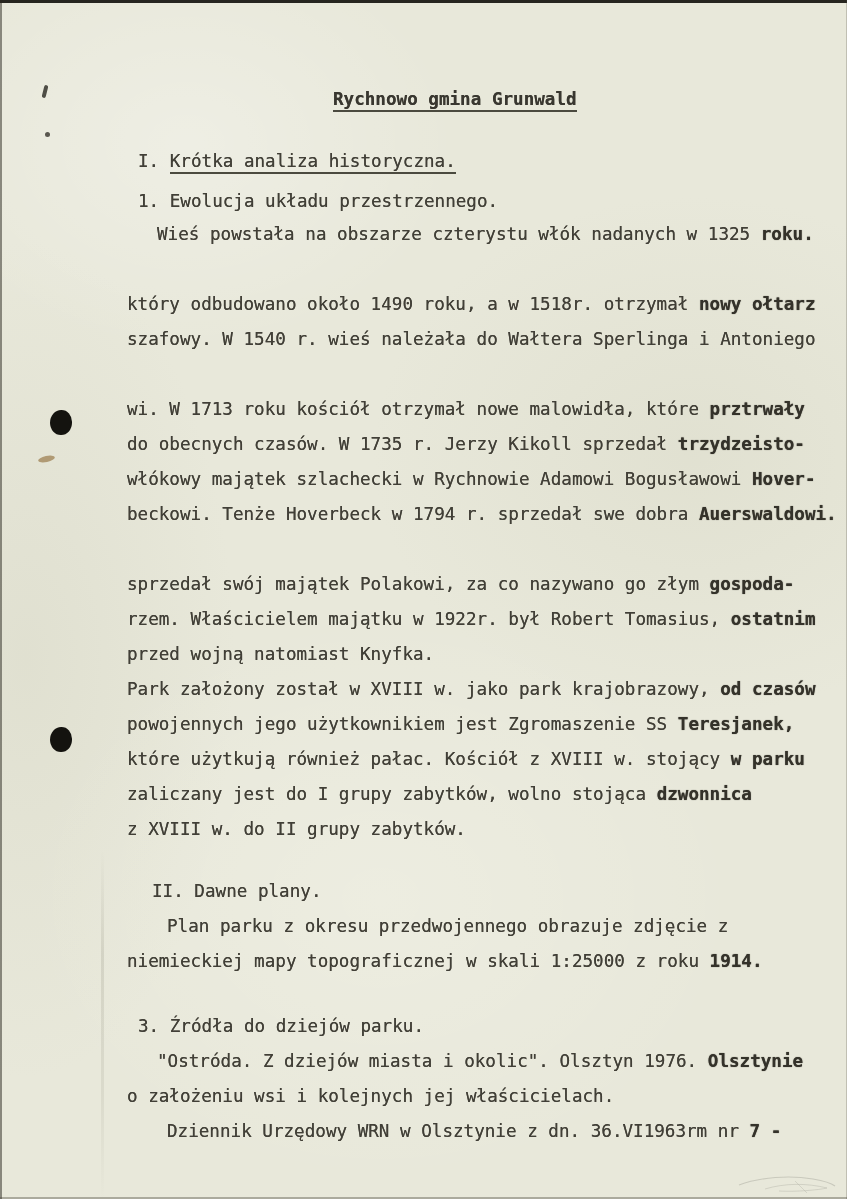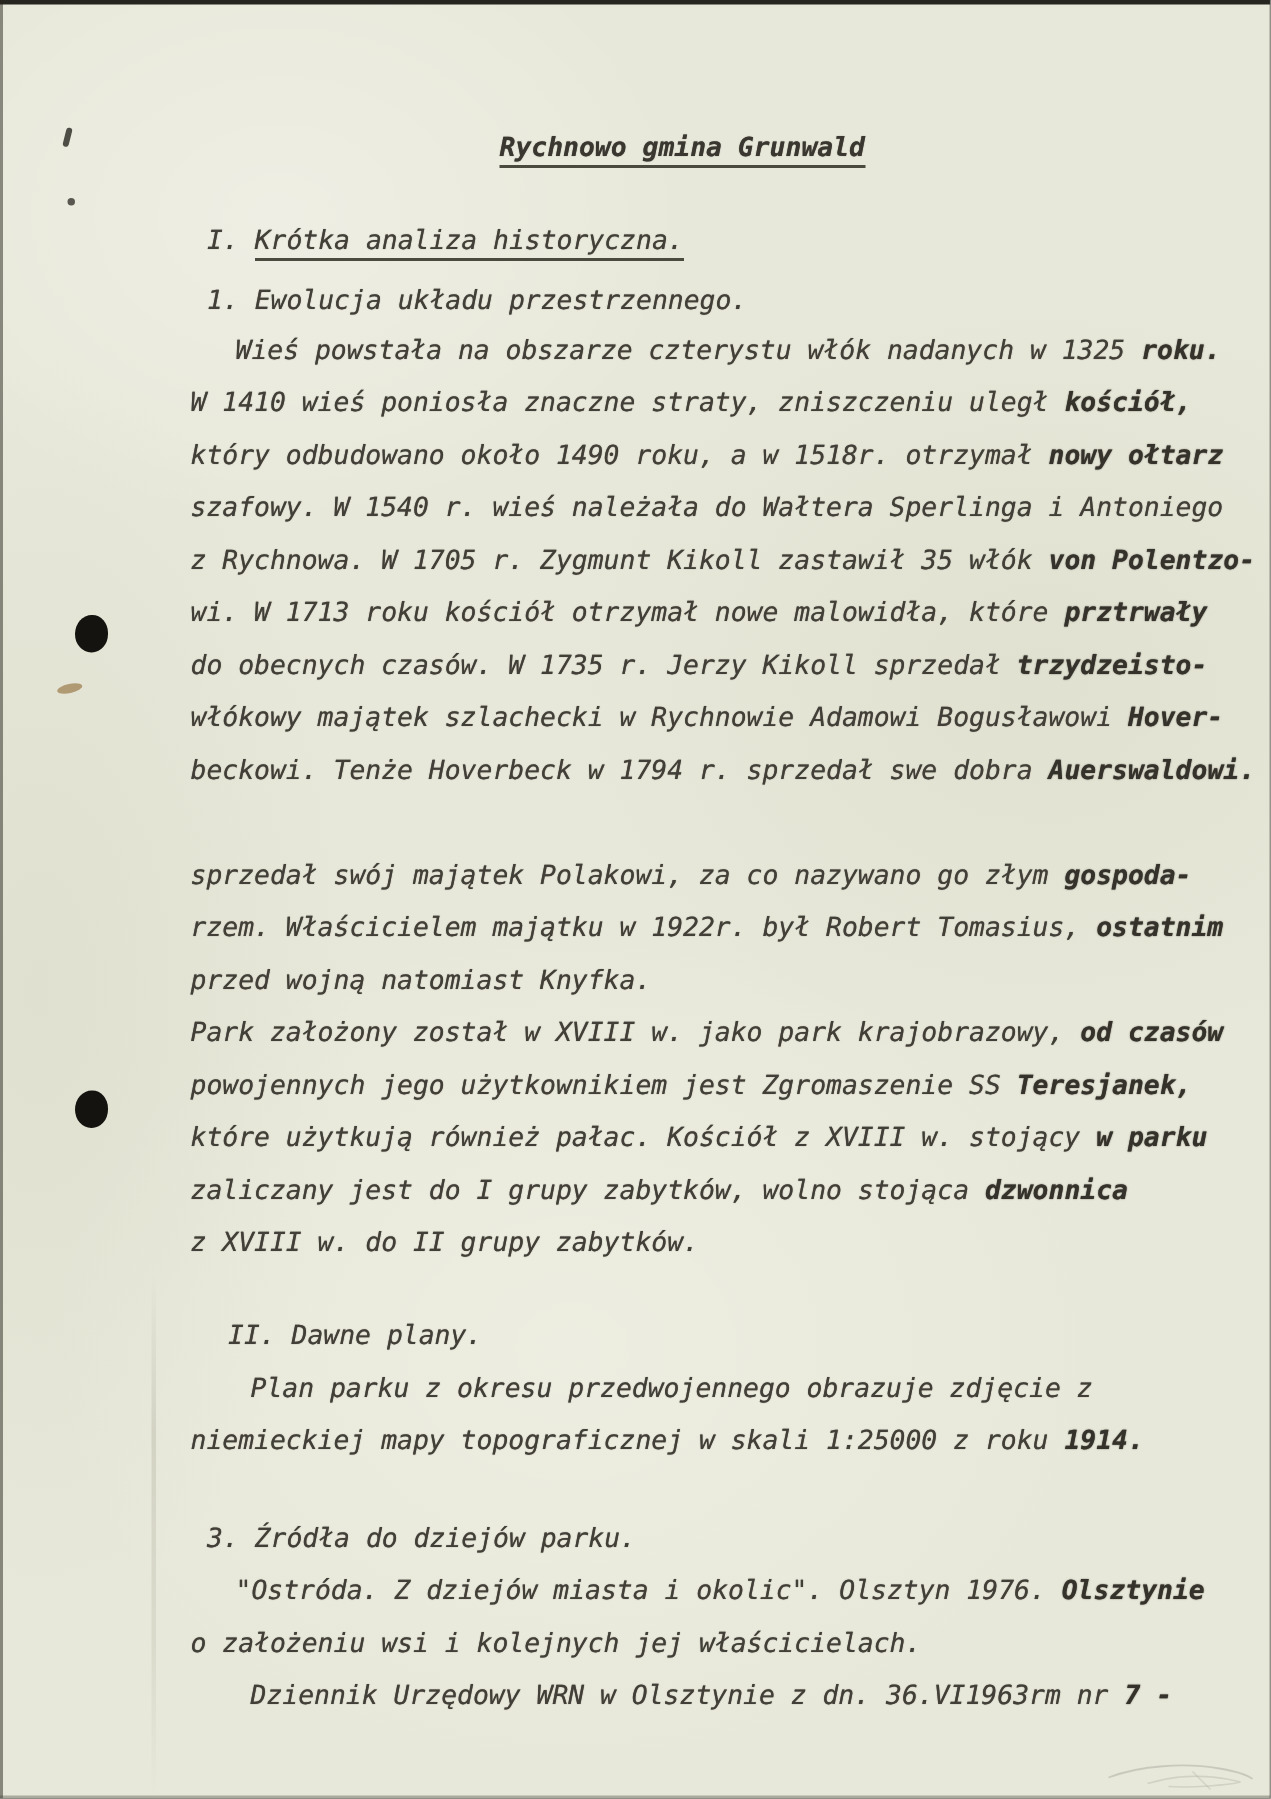--- a/index.html
+++ b/index.html
@@ -17,21 +17,20 @@
     font-family:"DejaVu Sans Mono","Liberation Mono",monospace;
     font-size:17.6px;
     color:#413f37;
   }
   .ln{
     position:absolute;
     white-space:pre;
     line-height:22px;
     text-shadow:0 0 .6px rgba(62,60,50,.85);
     letter-spacing:0;
-    font-style:italic;
   }
   .bold{font-weight:bold;color:#34322a;text-shadow:0 0 .9px rgba(45,43,35,.9);margin-top:40px;}
   .title-line{font-weight:bold;color:#393730;}
   .u{border-bottom:2.4px solid rgba(58,56,46,.9);padding-bottom:1px;}
   
   .edge-top{position:absolute;top:0;left:0;width:100%;height:3px;background:#15140f;opacity:.92;}
   .edge-left{position:absolute;top:0;left:0;width:2px;height:100%;background:rgba(40,38,30,.5);}
   .edge-bottom{position:absolute;bottom:0;left:0;width:100%;height:2px;background:rgba(70,68,58,.38);}
   .edge-right{position:absolute;top:0;right:0;width:1px;height:100%;background:rgba(70,68,58,.25);}
   
@@ -67,24 +66,22 @@
     <path d="M60 18 L 72 30" fill="none" stroke="#8a8a80" stroke-width="1" opacity=".4"></path>
   </svg>
 
   <div class="ln title-line" style="top:88px;left:333px"><span class="u">Rychnowo gmina Grunwald</span></div>
 
   <div class="ln" style="top:150px;left:138px"><span>I. </span><span class="u">Krótka analiza historyczna.</span></div>
 
   <div class="ln" style="top:190px;left:138px">1. Ewolucja układu przestrzennego.</div>
 
   <div class="ln" style="top:223px;left:157px"><span>Wieś powstała na obszarze czterystu włók nadanych w 1325 </span><span class="bold">roku.</span></div>
-  <div class="ln" style="top:258px;left:127px"><span>W 1410 wieś poniosła znaczne straty, zniszczeniu uległ </span><span class="bold">kościół,</span></div>
   <div class="ln" style="top:293px;left:127px"><span>który odbudowano około 1490 roku, a w 1518r. otrzymał </span><span class="bold">nowy ołtarz</span></div>
   <div class="ln" style="top:328px;left:127px"><span>szafowy. W 1540 r. wieś należała do Wałtera Sperlinga i Antoniego</span><span class="bold"></span></div>
-  <div class="ln" style="top:363px;left:127px"><span>z Rychnowa. W 1705 r. Zygmunt Kikoll zastawił 35 włók </span><span class="bold">von Polentzo-</span></div>
   <div class="ln" style="top:398px;left:127px"><span>wi. W 1713 roku kościół otrzymał nowe malowidła, które </span><span class="bold">prztrwały</span></div>
   <div class="ln" style="top:433px;left:127px"><span>do obecnych czasów. W 1735 r. Jerzy Kikoll sprzedał </span><span class="bold">trzydzeisto-</span></div>
   <div class="ln" style="top:468px;left:127px"><span>włókowy majątek szlachecki w Rychnowie Adamowi Bogusławowi </span><span class="bold">Hover-</span></div>
   <div class="ln" style="top:503px;left:127px"><span>beckowi. Tenże Hoverbeck w 1794 r. sprzedał swe dobra </span><span class="bold">Auerswaldowi.</span></div>
   <div class="ln" style="top:573px;left:127px"><span>sprzedał swój majątek Polakowi, za co nazywano go złym </span><span class="bold">gospoda-</span></div>
   <div class="ln" style="top:608px;left:127px"><span>rzem. Właścicielem majątku w 1922r. był Robert Tomasius, </span><span class="bold">ostatnim</span></div>
   <div class="ln" style="top:643px;left:127px"><span>przed wojną natomiast Knyfka.</span><span class="bold"></span></div>
   <div class="ln" style="top:678px;left:127px"><span>Park założony został w XVIII w. jako park krajobrazowy, </span><span class="bold">od czasów</span></div>
   <div class="ln" style="top:713px;left:127px"><span>powojennych jego użytkownikiem jest Zgromaszenie SS </span><span class="bold">Teresjanek,</span></div>
   <div class="ln" style="top:748px;left:127px"><span>które użytkują również pałac. Kościół z XVIII w. stojący </span><span class="bold">w parku</span></div>

